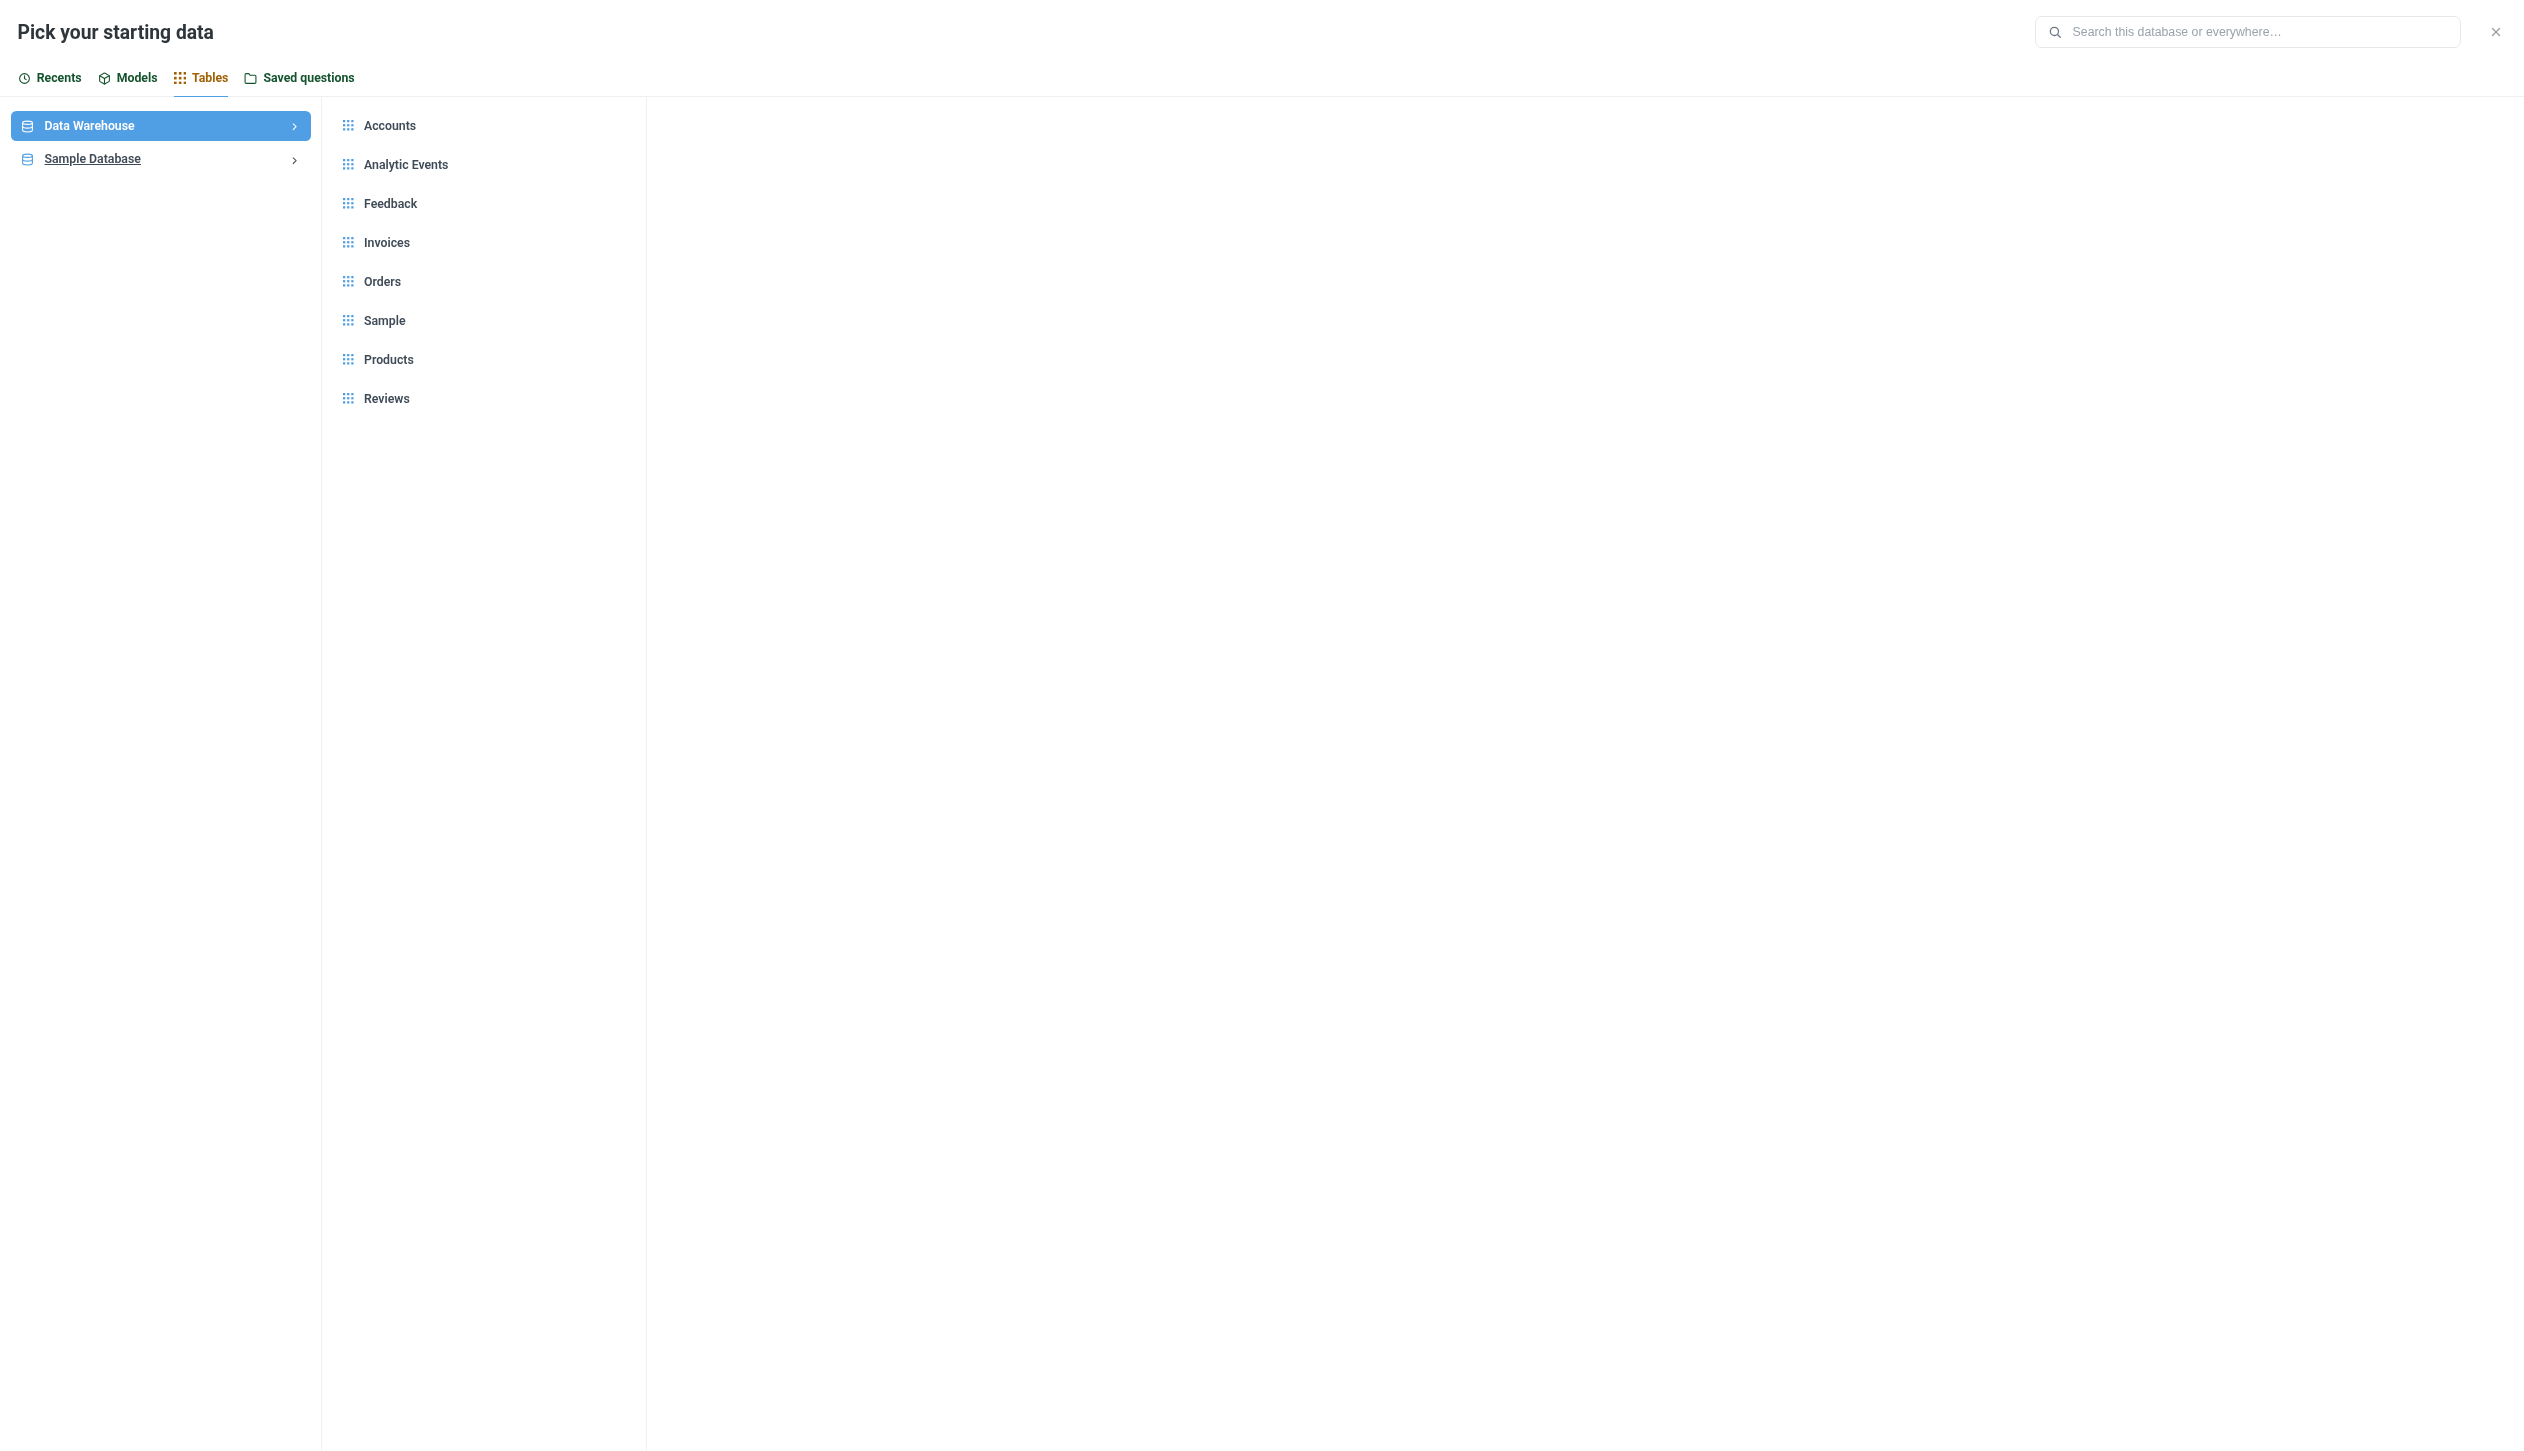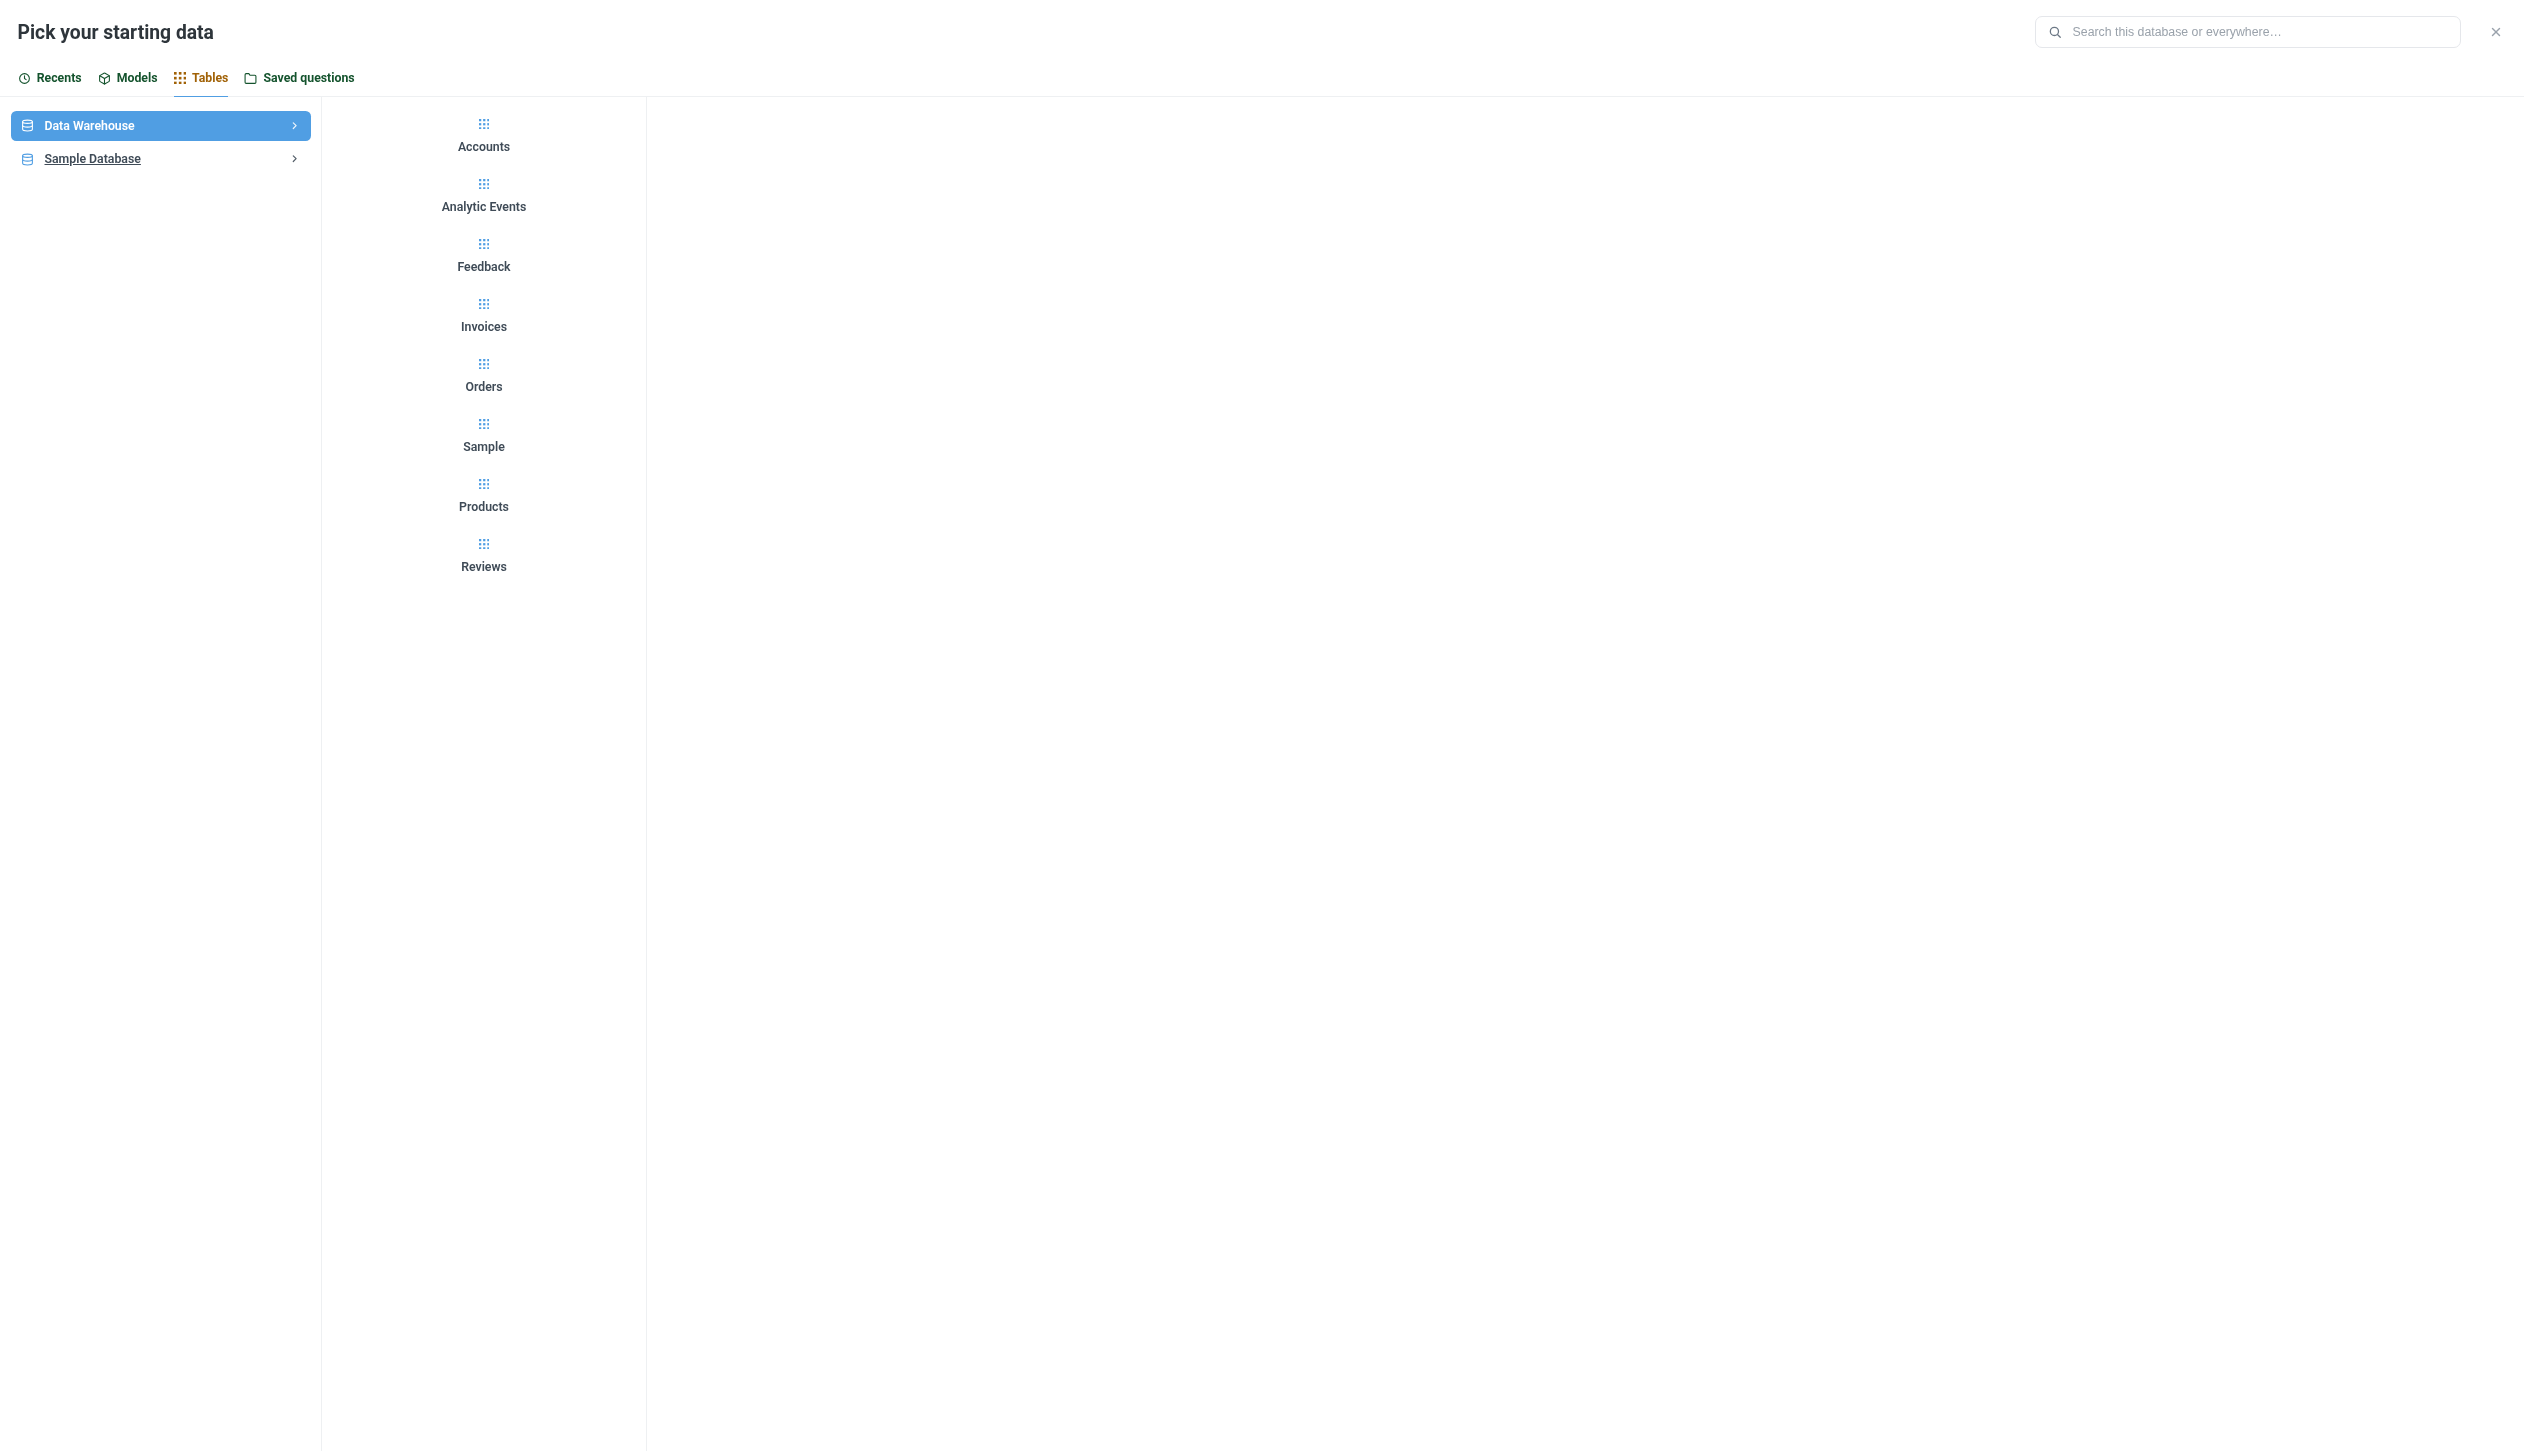--- a/index.html
+++ b/index.html
@@ -109,21 +109,21 @@
       width: 325px;
       border-right: 0.9px solid #eef0f2;
     }
     .col-3 {
       flex: 1;
     }
 
     
     .db-item {
       display: flex;
-      align-items: center;
+      align-items: flex-end;
       gap: 10.5px;
       padding: 8px 10.5px;
       border-radius: 5.3px;
       cursor: pointer;
       color: #3f4b57;
       font-size: 12.3px;
       font-weight: 600;
       position: relative;
     }
     .db-item + .db-item {
@@ -158,21 +158,20 @@
     .table-item {
       display: flex;
       align-items: center;
       gap: 10.5px;
       padding: 8px 10.5px;
       border-radius: 5.3px;
       cursor: pointer;
       color: #3f4b57;
       font-size: 12.3px;
       font-weight: 600;
-      flex-direction: column;
     }
     .table-item + .table-item {
       margin-top: 9px;
     }
     .table-item .grid-icon {
       color: #509ee3;
       flex: none;
     }
   </style>
 </head>

